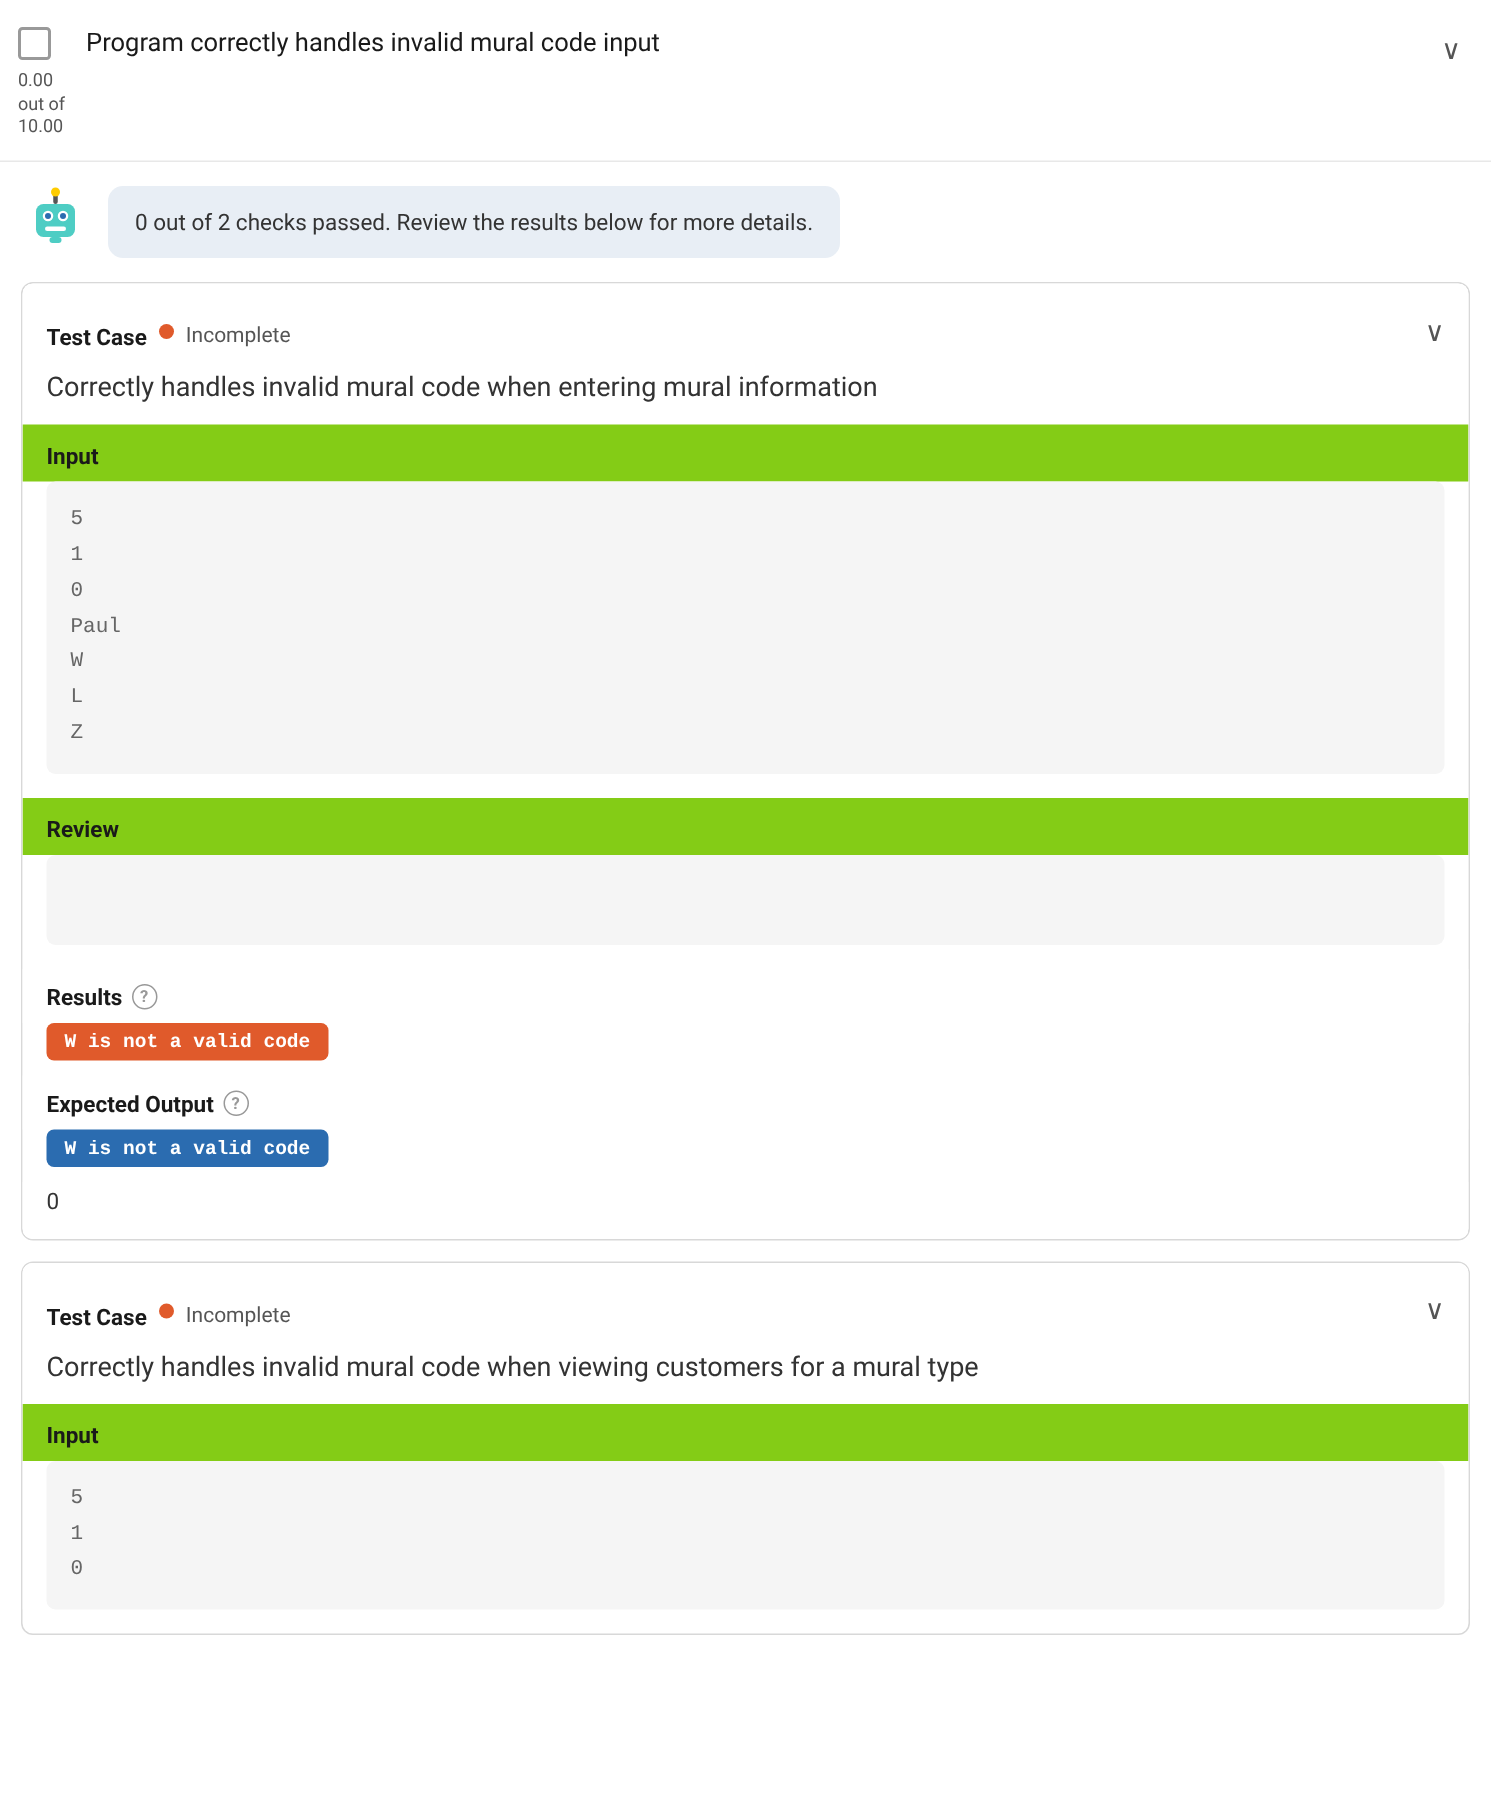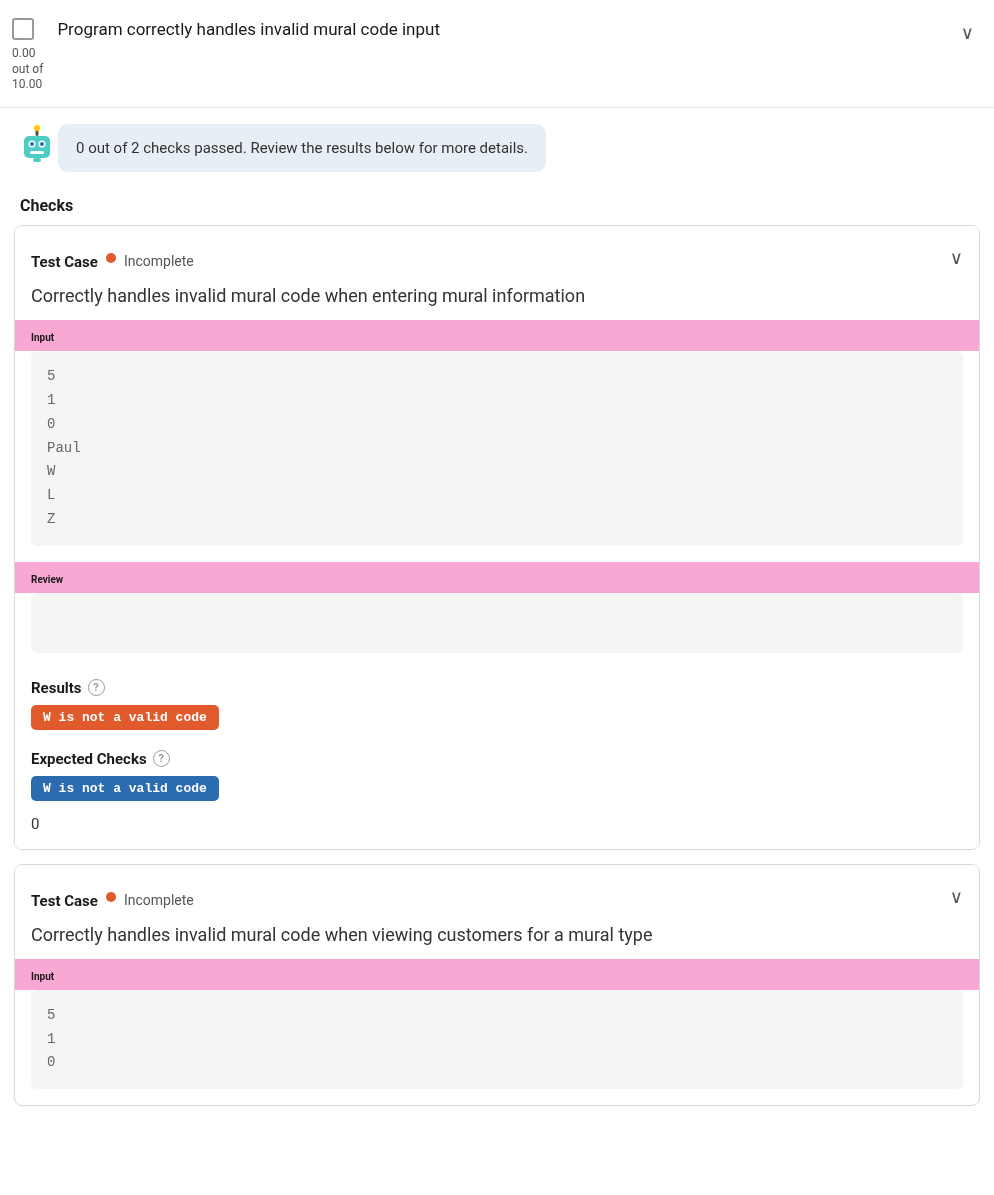--- a/index.html
+++ b/index.html
@@ -52,20 +52,21 @@
     .chevron-icon {
       color: #555;
       font-size: 18px;
       margin-top: 4px;
     }
 
     
     .bot-message-row {
       display: flex;
       align-items: flex-start;
+      gap: 14px;
       padding: 16px 20px 16px 16px;
     }
     .bot-avatar {
       width: 42px;
       height: 42px;
       flex-shrink: 0;
     }
     .bot-bubble {
       background: #e8eef5;
       border-radius: 10px;
@@ -121,23 +122,23 @@
     .test-case-description {
       padding: 0 16px 14px 16px;
       font-size: 18px;
       color: #333;
       background: #fff;
     }
 
     
     .section-label {
       font-weight: 700;
-      font-size: 10px;
+      font-size: 15px;
       padding: 12px 16px 8px 16px;
-      background: #f9a8d4;
+      background: #84cc16;
     }
 
     
     .code-box {
       margin: 0 16px 16px 16px;
       background: #f5f5f5;
       border-radius: 6px;
       padding: 14px 16px;
       font-family: 'Courier New', Courier, monospace;
       font-size: 14px;
@@ -256,21 +257,20 @@
         <circle cx="26" cy="20" r="2" fill="#2b6cb0"></circle>
 
         <rect x="14" y="27" width="14" height="3" rx="1.5" fill="#fff"></rect>
 
         <rect x="17" y="34" width="8" height="4" rx="2" fill="#4ecdc4"></rect>
       </svg>
     </div>
     <div class="bot-bubble">0 out of 2 checks passed. Review the results below for more details.</div>
   </div>
 
-  <div class="checks-heading">Checks</div>
 
   <div class="test-case-card">
     <div class="card-bg">
       <div class="test-case-header">
         <div class="test-case-header-left">
           <span class="test-case-label">Test Case</span>
           <span class="status-dot"></span>
           <span class="status-text">Incomplete</span>
         </div>
         <span class="chevron-icon">∨</span>
@@ -291,21 +291,21 @@
       <div class="section-label">Review</div>
       <div class="output-box"></div>
 
       <div class="results-label">
         <span>Results</span>
         <span class="help-icon">?</span>
       </div>
       <div class="result-badge badge-red">W is not a valid code</div>
 
       <div class="expected-label">
-        <span>Expected Checks</span>
+        <span>Expected Output</span>
         <span class="help-icon">?</span>
       </div>
       <div class="result-badge badge-blue">W is not a valid code</div>
 
       <div class="zero-value">0</div>
     </div>
   </div>
 
   <div class="test-case-card">
     <div class="card-bg">

